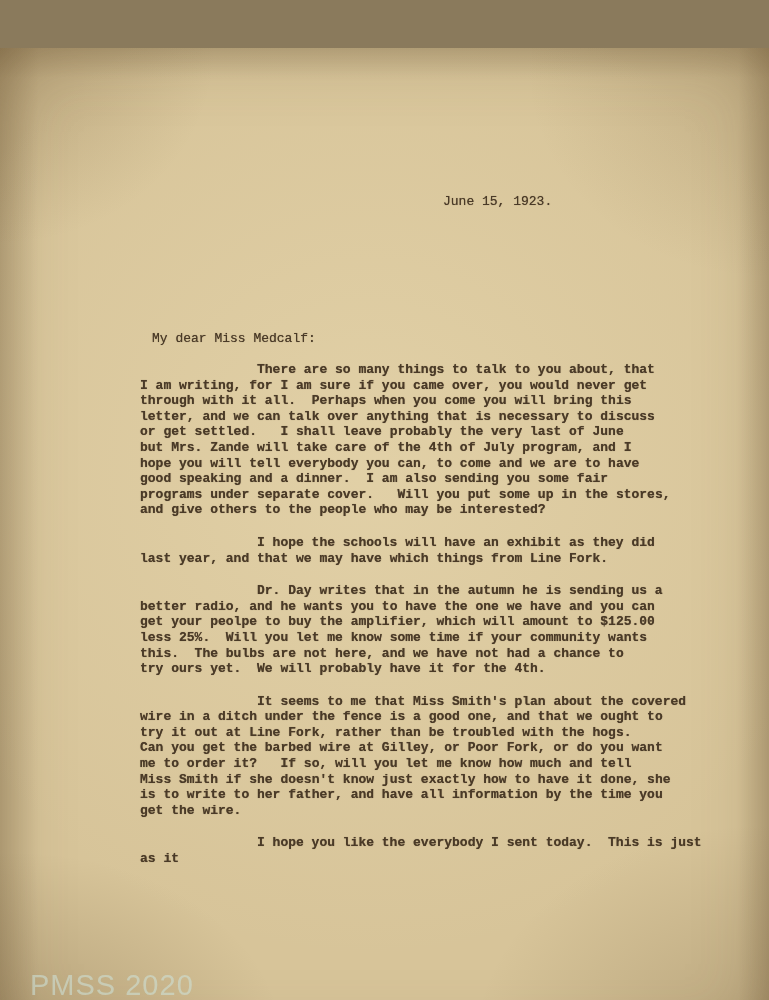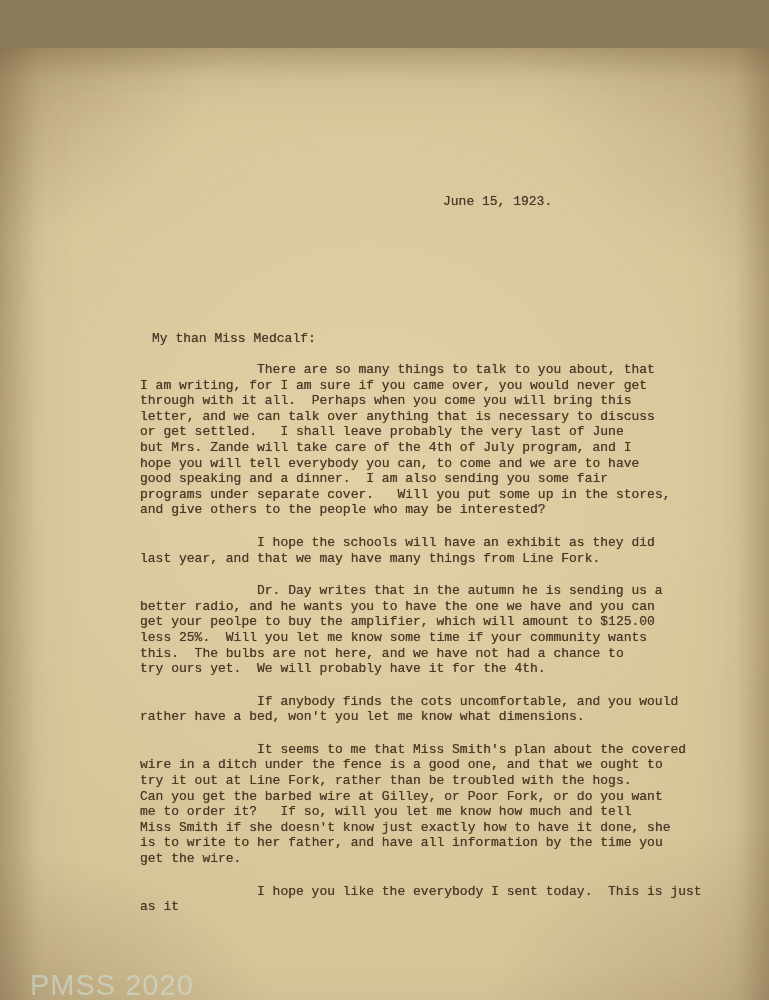--- a/index.html
+++ b/index.html
@@ -41,20 +41,21 @@
     left: 152px;
     top: 283px;
     white-space: pre;
   }
   .body-block {
     position: absolute;
     left: 140px;
     top: 314px;
     width: 575px;
     line-height: 15.6px;
+    font-weight: bold;
   }
   .para {
     white-space: pre;
     text-indent: 117px;
     margin: 0 0 17px 0;
   }
   .para:last-child {
     margin-bottom: 0;
   }
   .watermark {
@@ -67,43 +68,41 @@
     color: rgba(206,228,221,0.55);
   }
 </style>
 </head>
 <body>
 
 <div class="paper">
 
   <div class="typed date">June 15, 1923.</div>
 
-  <div class="typed salutation">My than Miss Medcalf:</div>
+  <div class="typed salutation">My dear Miss Medcalf:</div>
 
   <div class="typed body-block">
     <div class="para">There are so many things to talk to you about, that
 I am writing, for I am sure if you came over, you would never get
 through with it all.  Perhaps when you come you will bring this
 letter, and we can talk over anything that is necessary to discuss
 or get settled.   I shall leave probably the very last of June
 but Mrs. Zande will take care of the 4th of July program, and I
 hope you will tell everybody you can, to come and we are to have
 good speaking and a dinner.  I am also sending you some fair
 programs under separate cover.   Will you put some up in the stores,
 and give others to the people who may be interested?</div>
     <div class="para">I hope the schools will have an exhibit as they did
-last year, and that we may have many things from Line Fork.</div>
+last year, and that we may have which things from Line Fork.</div>
     <div class="para">Dr. Day writes that in the autumn he is sending us a
 better radio, and he wants you to have the one we have and you can
 get your peolpe to buy the amplifier, which will amount to $125.00
 less 25%.  Will you let me know some time if your community wants
 this.  The bulbs are not here, and we have not had a chance to
 try ours yet.  We will probably have it for the 4th.</div>
-    <div class="para">If anybody finds the cots uncomfortable, and you would
-rather have a bed, won't you let me know what dimensions.</div>
     <div class="para">It seems to me that Miss Smith's plan about the covered
 wire in a ditch under the fence is a good one, and that we ought to
 try it out at Line Fork, rather than be troubled with the hogs.
 Can you get the barbed wire at Gilley, or Poor Fork, or do you want
 me to order it?   If so, will you let me know how much and tell
 Miss Smith if she doesn't know just exactly how to have it done, she
 is to write to her father, and have all information by the time you
 get the wire.</div>
     <div class="para">I hope you like the everybody I sent today.  This is just
 as it</div>

